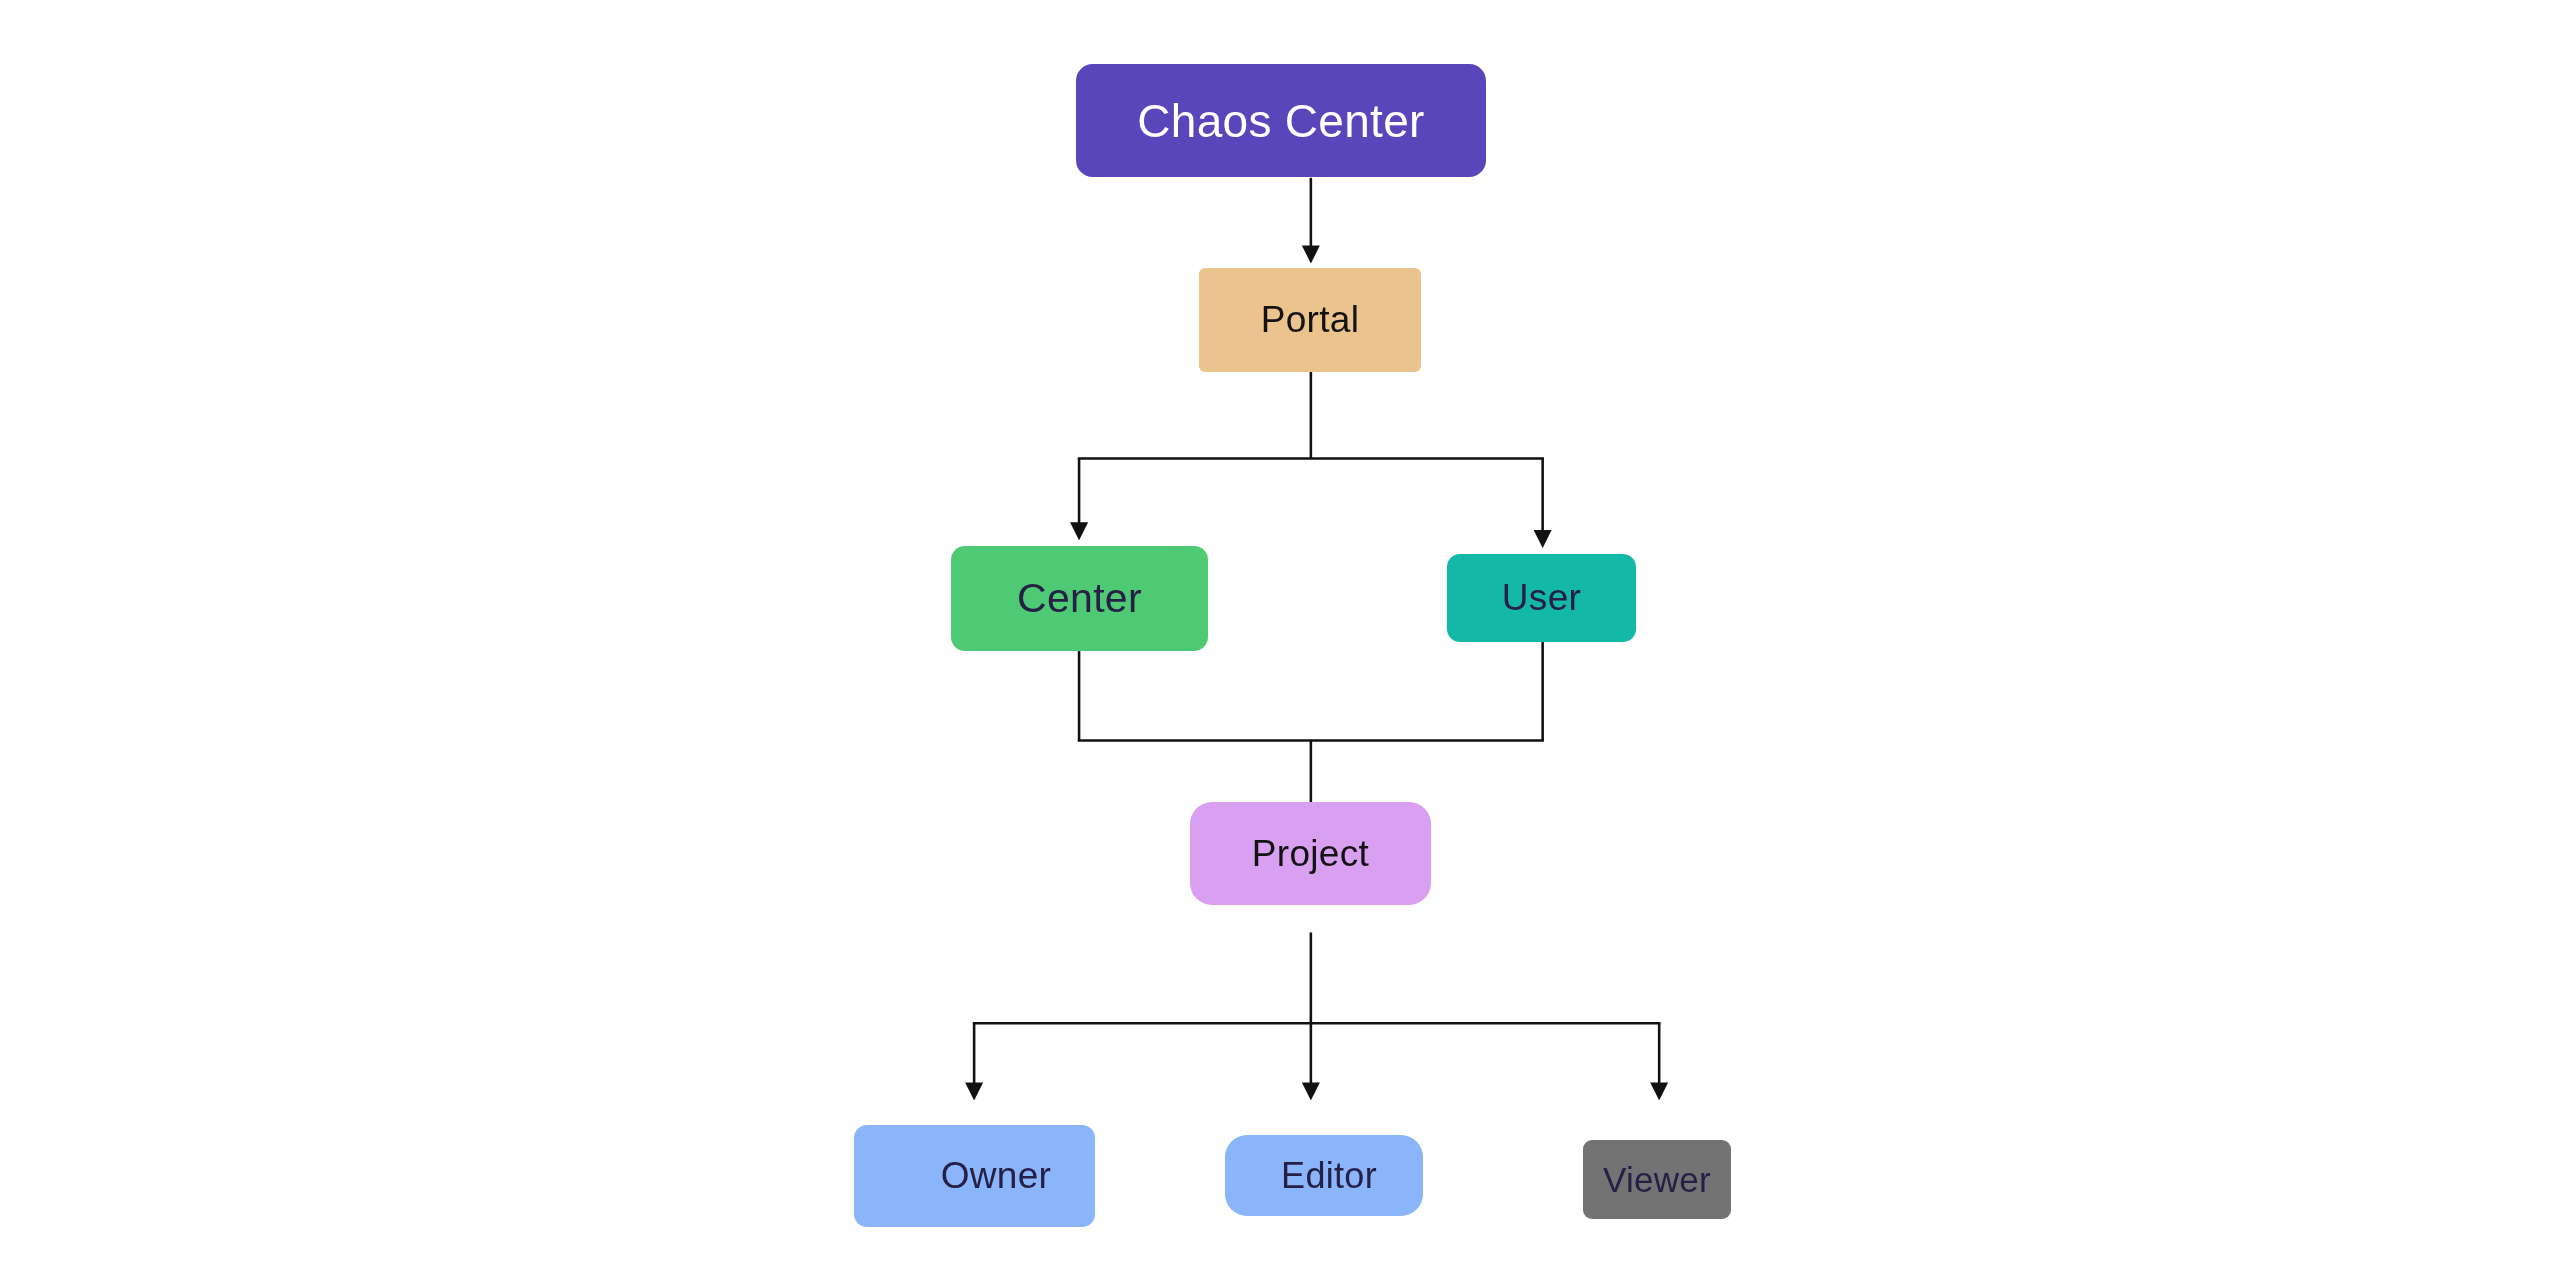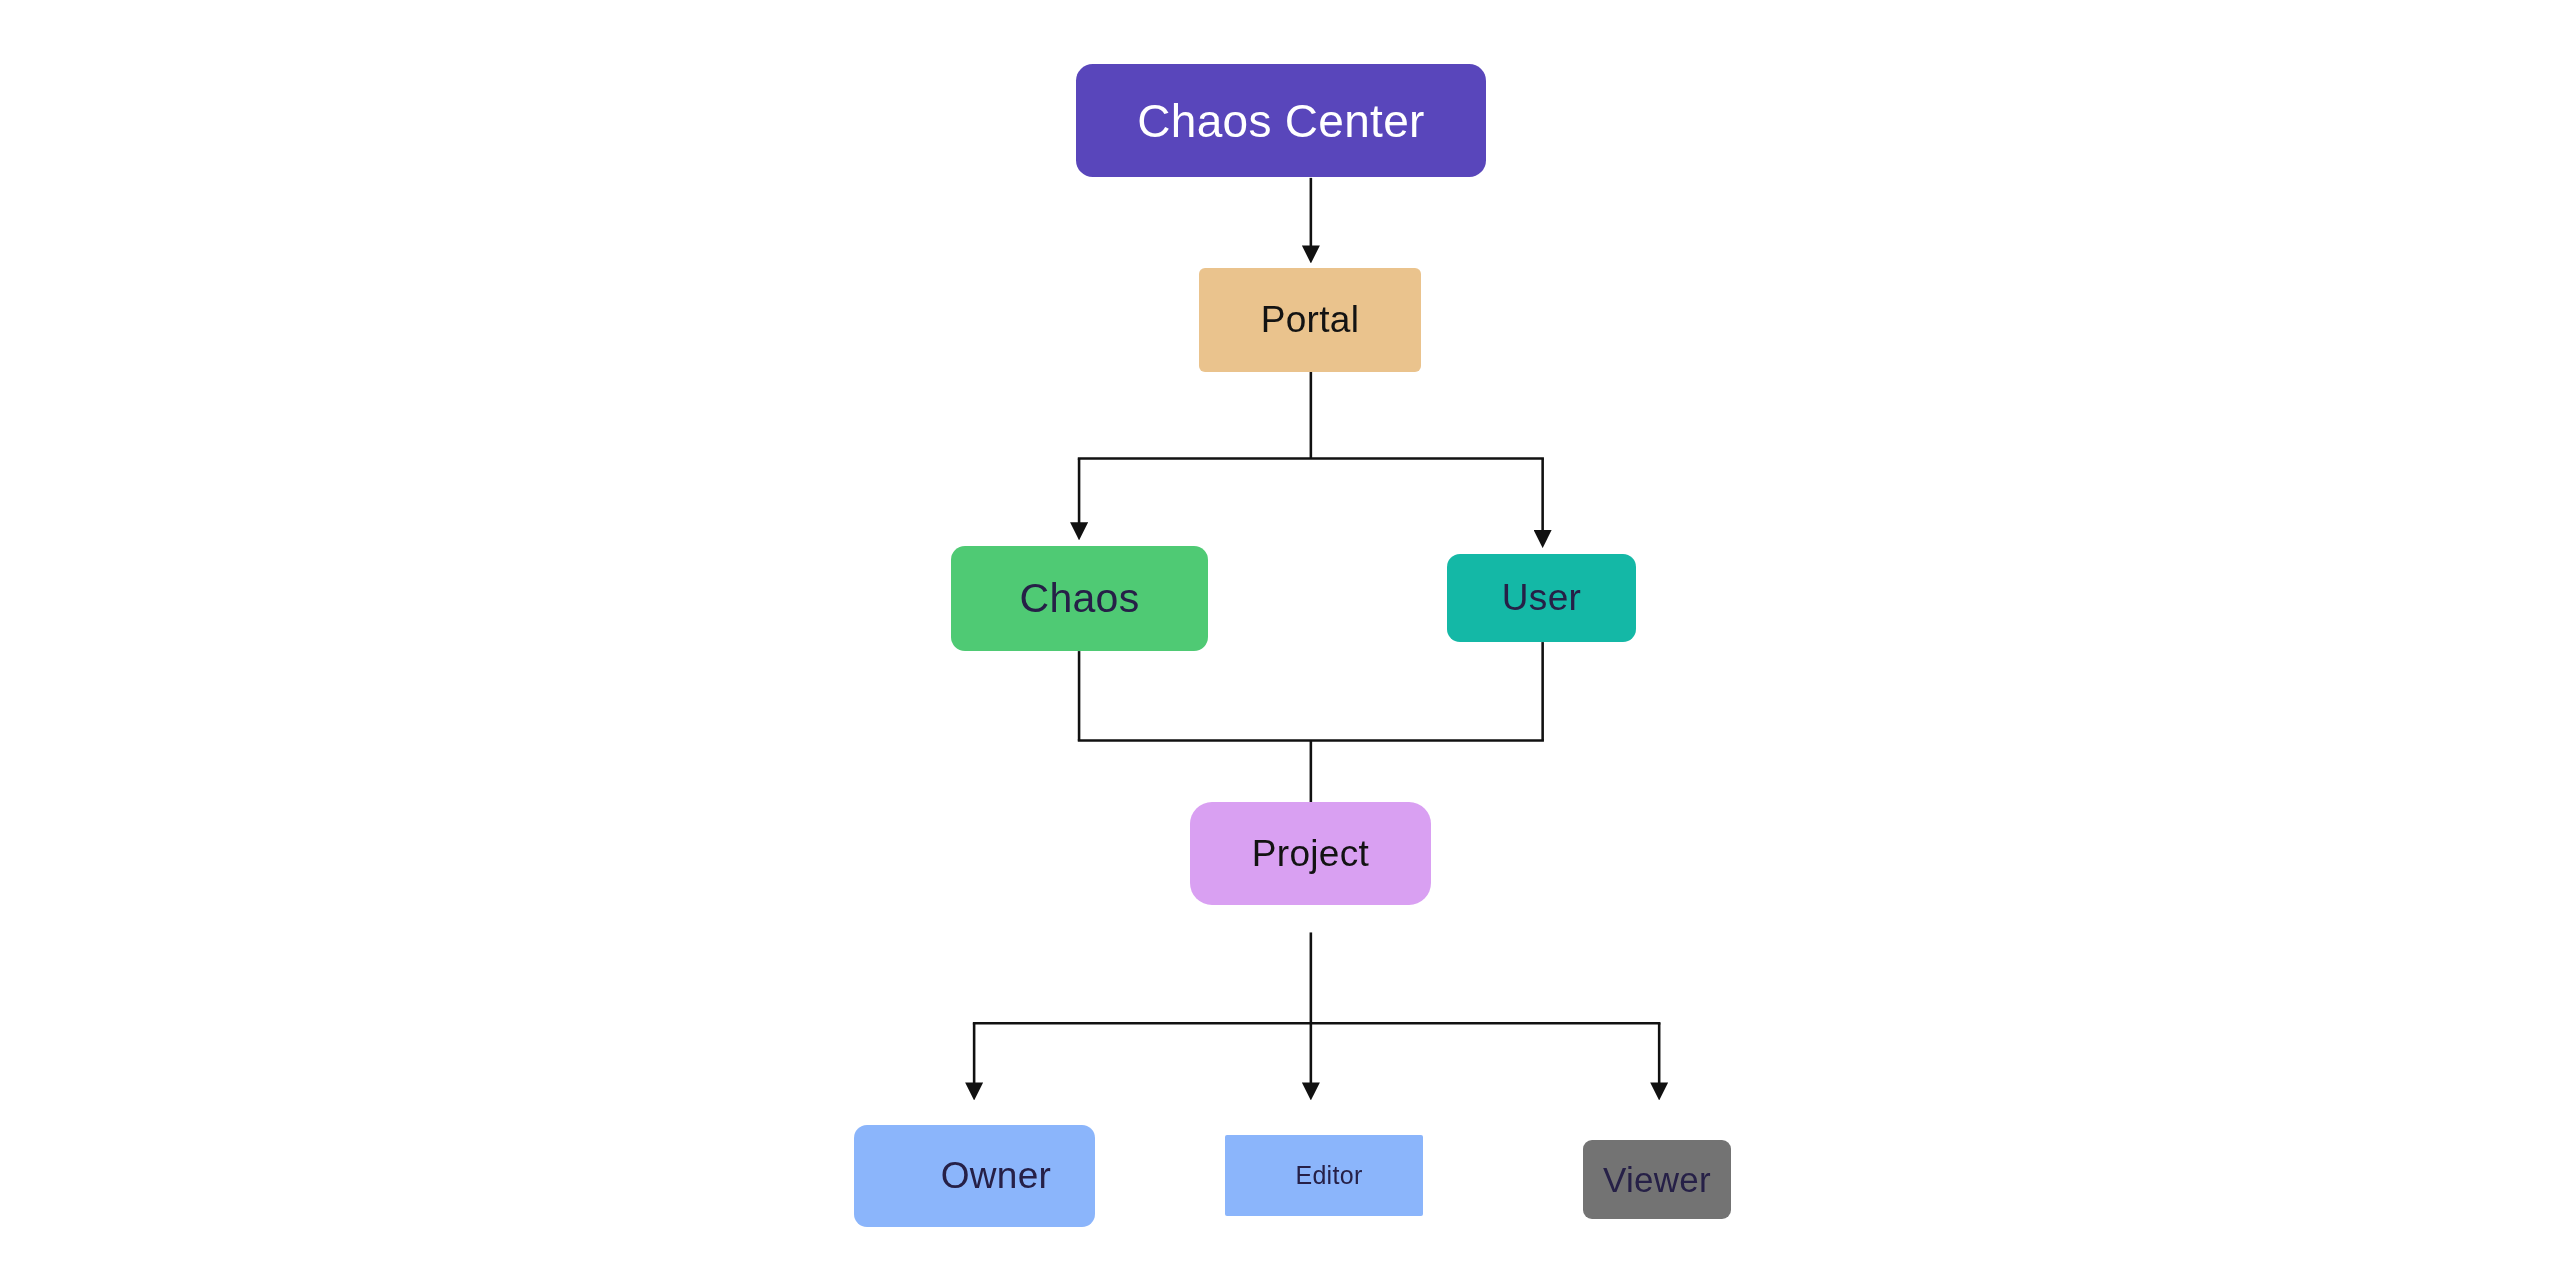--- a/index.html
+++ b/index.html
@@ -54,21 +54,21 @@
   .node-project {
     left: 1190px; top: 802px; width: 241px; height: 103px;
     border-radius: 22px; font-size: 37px;
   }
   .node-owner {
     left: 854px; top: 1125px; width: 241px; height: 102px;
     border-radius: 13px; font-size: 37px; padding-left: 43px;
   }
   .node-editor {
     left: 1225px; top: 1135px; width: 198px; height: 81px;
-    border-radius: 2px; font-size: 25px; padding-left: 10px;
+    border-radius: 22px; font-size: 36px; padding-left: 10px;
   }
   .node-viewer {
     left: 1583px; top: 1140px; width: 148px; height: 79px;
     border-radius: 9px; font-size: 35px;
   }
 </style>
 </head>
 <body>
 
 <div id="canvas">
@@ -101,21 +101,21 @@
       <path class="edge" d="M 1513 1589 V 1702" marker-end="url(#arrowhead)"></path>
       <path class="edge" d="M 2036 1589 V 1702" marker-end="url(#arrowhead)"></path>
       <path class="edge" d="M 2577 1589 V 1702" marker-end="url(#arrowhead)"></path>
     </g>
   </svg>
 
   <div class="node node-chaos-center" style="background-color: rgb(89, 70, 187); color: rgb(255, 255, 255);">Chaos Center</div>
 
   <div class="node node-portal" style="background-color: rgb(234, 195, 141); color: rgb(19, 19, 19);">Portal</div>
 
-  <div class="node node-admin" style="background-color: rgb(79, 202, 116); color: rgb(38, 32, 71);">Chaos</div>
+  <div class="node node-admin" style="background-color: rgb(79, 202, 116); color: rgb(38, 32, 71);">Center</div>
 
   <div class="node node-user" style="background-color: #14b8a6; color: rgb(38, 32, 71);">User</div>
 
   <div class="node node-project" style="background-color: rgb(217, 160, 242); color: rgb(19, 19, 19);">Project</div>
 
   <div class="node node-owner" style="background-color: rgb(139, 181, 251); color: rgb(38, 32, 71);">Owner</div>
 
   <div class="node node-editor" style="background-color: rgb(139, 181, 251); color: rgb(38, 32, 71);">Editor</div>
 
   <div class="node node-viewer" style="background-color: #737373; color: rgb(38, 32, 71);">Viewer</div>

